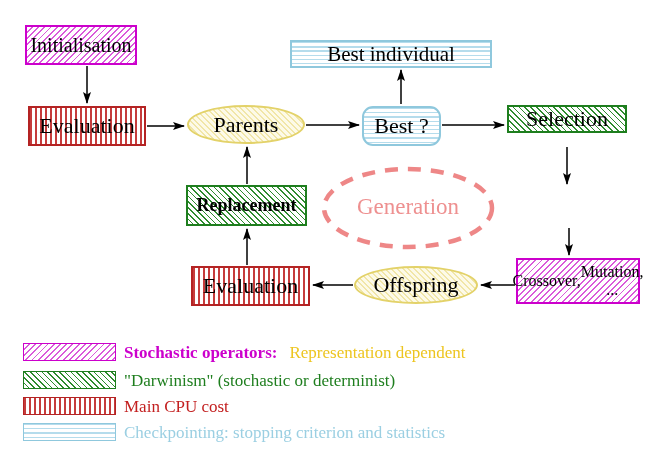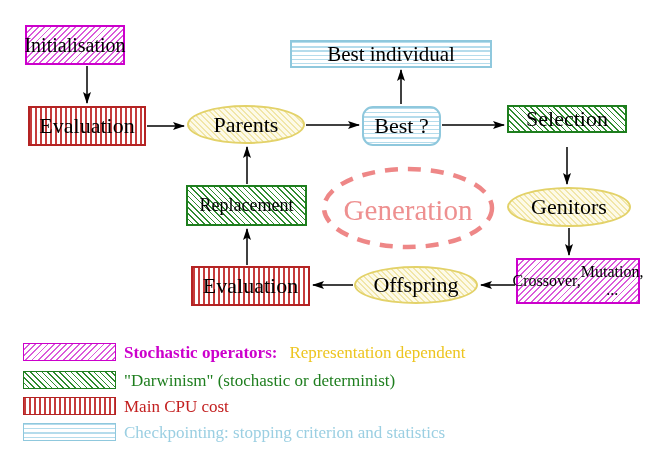--- a/index.html
+++ b/index.html
@@ -27,37 +27,37 @@
     background:repeating-linear-gradient(45deg,#fdfae8 0 2.6px,#f1e6a8 2.6px 4.1px); }
 
   .fs20 { font-size:20px; }
   .fs21 { font-size:21px; }
   .fs22 { font-size:22px; }
   .fs18 { font-size:18px; }
   .two-line { flex-direction:row; line-height:1.15; font-size:16px; }
 
   .gen-label {
     position:absolute; left:323px; top:194px; width:170px; text-align:center;
-    font-size:29px; color:#ee9090;
+    font-size:23px; color:#ee9090;
   }
 
   .legend-swatch { position:absolute; left:23px; width:93px; height:18px;
     box-sizing:border-box; border-width:1.5px; }
   .legend-text { position:absolute; left:124px; height:19px; line-height:19px;
     font-size:17px; white-space:nowrap; }
   .gap2 { margin-left:12px; }
 
   svg.overlay { position:absolute; left:0; top:0; pointer-events:none; }
 </style>
 </head>
 <body>
 
 <div class="stage">
 
-  <div class="node p-magenta fs20" style="left:25px; top:25px; width:100px; height:40px;">
+  <div class="node p-magenta fs20" style="left:25px; top:25px; width:112px; height:40px;">
     <span>Initialisation</span>
   </div>
 
   <div class="node p-red fs22" style="left:28px; top:106px; width:118px; height:40px;">
     <span>Evaluation</span>
   </div>
 
   <div class="node p-cyan fs21" style="left:290px; top:40px; width:202px; height:28px;">
     <span>Best individual</span>
   </div>
@@ -67,38 +67,35 @@
   </div>
 
   <div class="node p-cyan rounded fs22" style="left:362px; top:106px; width:79px; height:40px;">
     <span>Best ?</span>
   </div>
 
   <div class="node p-green fs22" style="left:507px; top:105px; width:120px; height:28px;">
     <span>Selection</span>
   </div>
 
-  <div class="node ellipse p-yellow fs22" style="left:507px; top:187px; width:124px; height:40px;">
-    <span>Genitors</span>
-  </div>
 
   <div class="node p-magenta two-line" style="left:516px; top:258px; width:124px; height:46px;">
     <span>Crossover,</span>
     <span>Mutation, ...</span>
   </div>
 
   <div class="node ellipse p-yellow fs22" style="left:354px; top:266px; width:124px; height:38px;">
     <span>Offspring</span>
   </div>
 
   <div class="node p-red fs22" style="left:191px; top:266px; width:119px; height:40px;">
     <span>Evaluation</span>
   </div>
 
-  <div class="node p-green fs18" style="left:186px; top:185px; width:121px; height:41px;">
+  <div class="node p-green fs18" style="left:186px; top:185px; width:121px; height:41px;font-weight:bold;">
     <span>Replacement</span>
   </div>
 
   <div class="gen-label">Generation</div>
 
   <svg class="overlay" width="662" height="471" viewBox="0 0 662 471">
     <defs>
       <marker id="arw" markerWidth="14" markerHeight="10" refX="11" refY="4" orient="auto" markerUnits="userSpaceOnUse">
         <path d="M0,0 L12,4 L0,8 L2.5,4 Z" fill="#000"></path>
       </marker>

